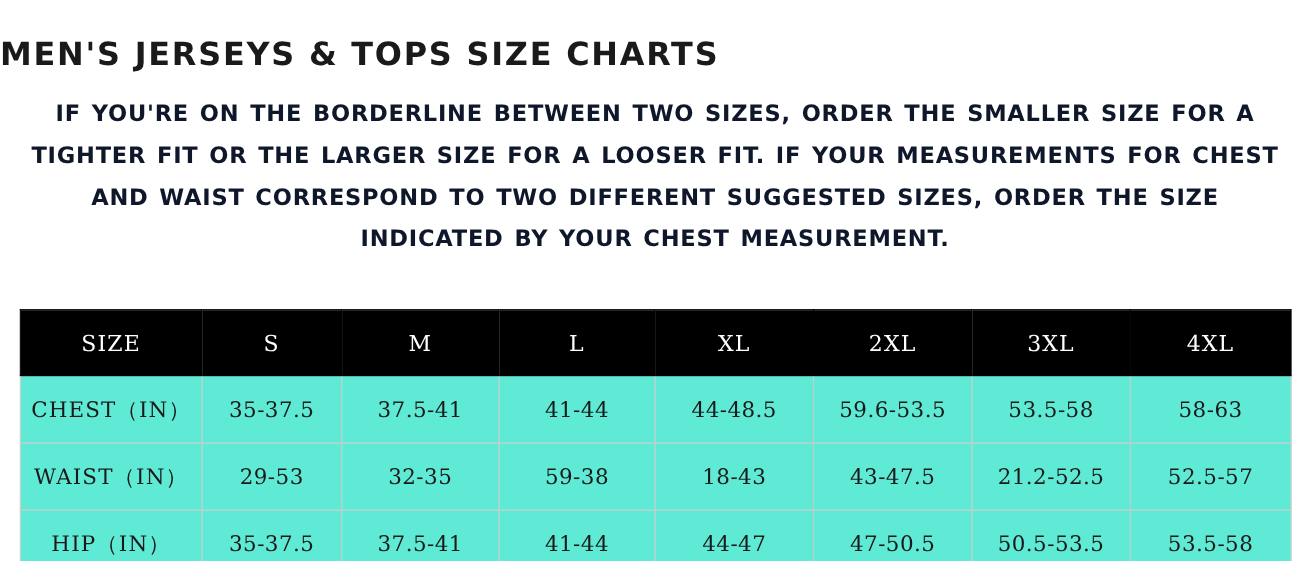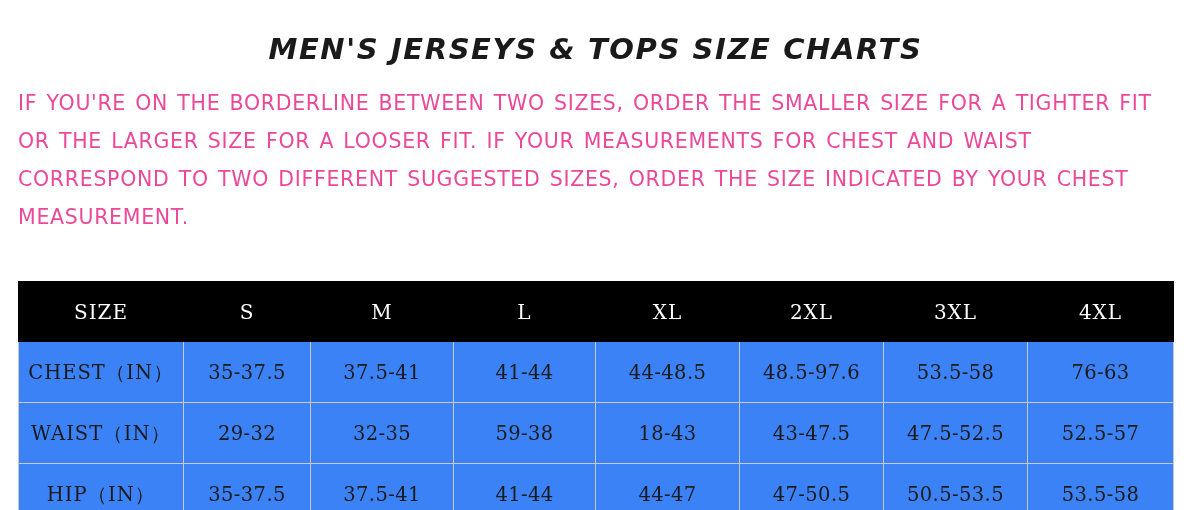--- a/index.html
+++ b/index.html
@@ -13,40 +13,39 @@
     font-family: "Liberation Sans", sans-serif;
     overflow: hidden;
   }
   .page {
     width: 1191px;
     height: 510px;
     position: relative;
     box-sizing: border-box;
   }
   .title {
-    text-align: center;
     font-family: "DejaVu Sans", sans-serif;
     font-weight: bold;
     font-size: 29px;
     letter-spacing: 1.6px;
     color: #1a1a1a;
     padding-top: 32px;
     margin: 0;
-    font-style: italic;
   }
   .intro {
     margin: 0;
     padding: 18px 18px 0 18px;
-    color: #ec4899;
+    color: #0f172a;
     font-family: "DejaVu Sans", sans-serif;
     font-size: 20.5px;
     line-height: 38px;
     letter-spacing: 0.7px;
-    text-align: left;
+    text-align: center;
     word-spacing: 2px;
+    font-weight: bold;
   }
   .table-wrap {
     position: absolute;
     left: 18px;
     top: 261px;
     width: 1155px;
     margin-top: 20px;
   }
   table.size-chart {
     border-collapse: collapse;
@@ -58,21 +57,21 @@
     background: #000000;
     color: #ffffff;
     font-weight: normal;
     font-size: 20px;
     height: 57px;
     letter-spacing: 1px;
     border: 1px solid #000000;
     text-align: center;
   }
   table.size-chart tbody td {
-    background: #3b82f6;
+    background: #5eead4;
     color: #1a1a1a;
     font-size: 19.5px;
     height: 58px;
     border: 1px solid #c9c9c9;
     text-align: center;
     letter-spacing: 0.4px;
   }
   table.size-chart tbody td.rowhead {
     letter-spacing: 1px;
   }
@@ -118,32 +117,32 @@
           <th>4XL</th>
         </tr>
       </thead>
       <tbody>
         <tr>
           <td class="rowhead">CHEST（IN）</td>
           <td>35-37.5</td>
           <td>37.5-41</td>
           <td>41-44</td>
           <td>44-48.5</td>
-          <td>48.5-97.6</td>
+          <td>59.6-53.5</td>
           <td>53.5-58</td>
-          <td>76-63</td>
+          <td>58-63</td>
         </tr>
         <tr>
           <td class="rowhead">WAIST（IN）</td>
-          <td>29-32</td>
+          <td>29-53</td>
           <td>32-35</td>
           <td>59-38</td>
           <td>18-43</td>
           <td>43-47.5</td>
-          <td>47.5-52.5</td>
+          <td>21.2-52.5</td>
           <td>52.5-57</td>
         </tr>
         <tr>
           <td class="rowhead">HIP（IN）</td>
           <td>35-37.5</td>
           <td>37.5-41</td>
           <td>41-44</td>
           <td>44-47</td>
           <td>47-50.5</td>
           <td>50.5-53.5</td>

